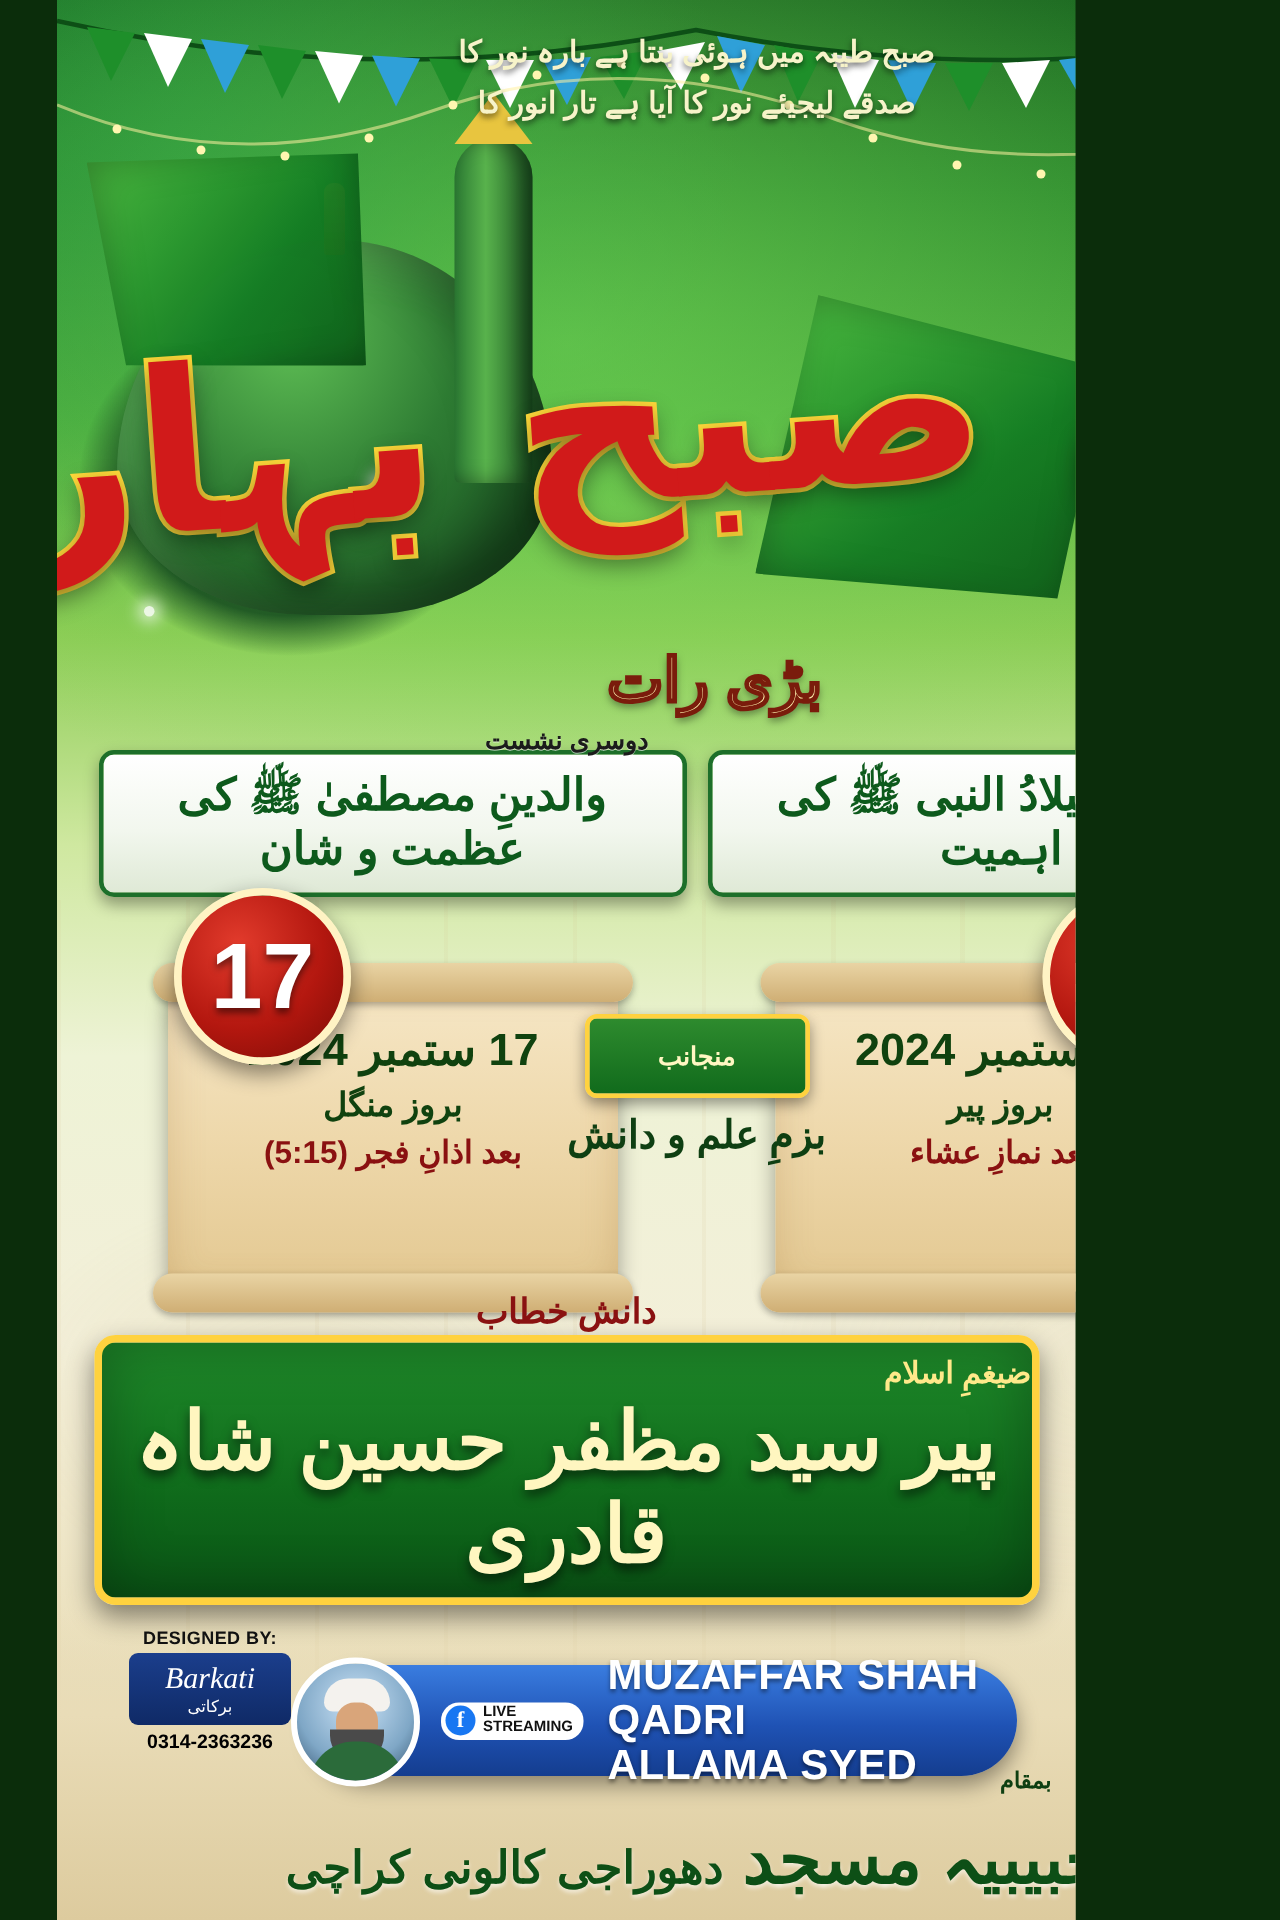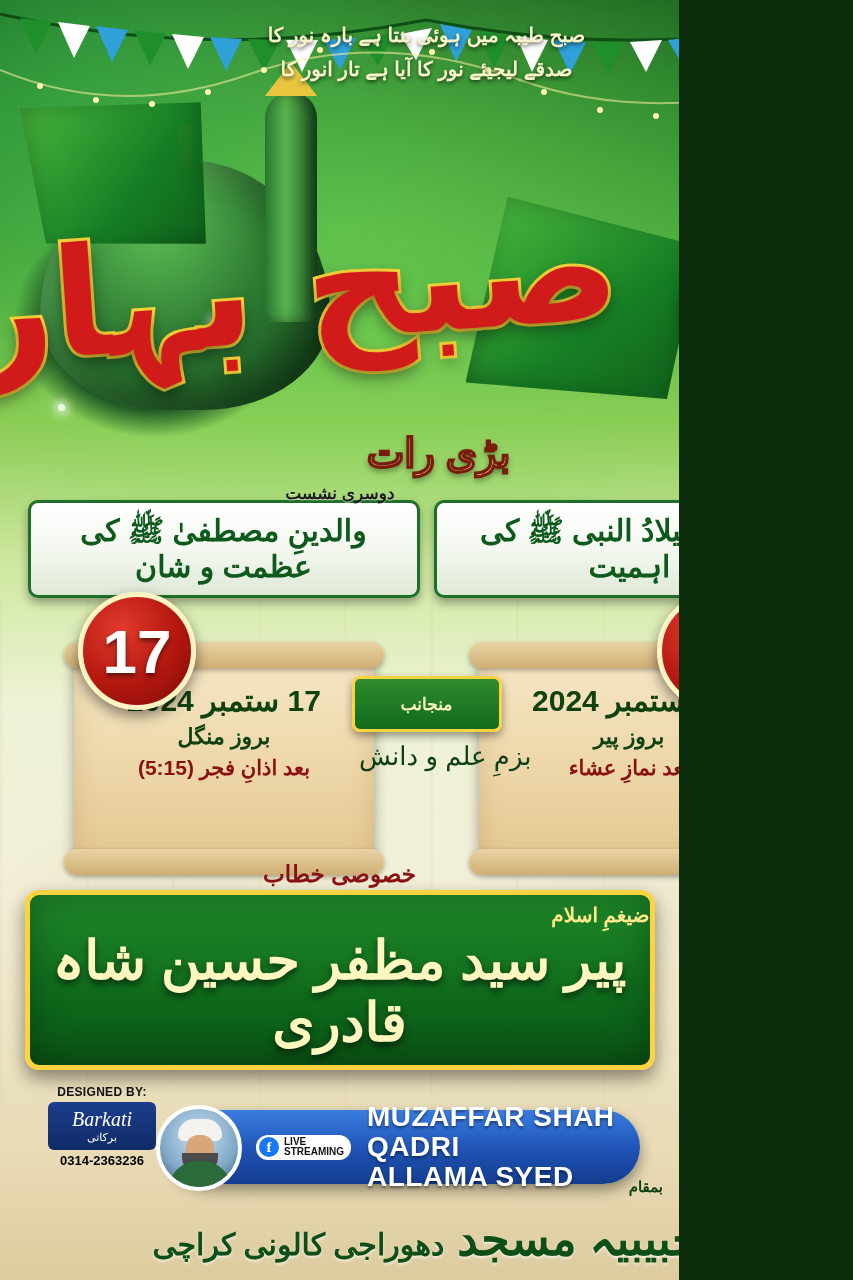--- a/index.html
+++ b/index.html
@@ -12,20 +12,21 @@
   }
   .poster {
     position: relative;
     width: 679px;
     height: 1280px;
     overflow: hidden;
     background:
       radial-gradient(ellipse 700px 500px at 50% 18%, rgba(120,220,90,0.55) 0%, rgba(35,110,35,0.0) 70%),
       radial-gradient(ellipse 500px 380px at 12% 8%, rgba(40,150,60,0.85) 0%, rgba(20,80,25,0) 75%),
       linear-gradient(180deg, #1d6a22 0%, #2e8b2e 10%, #4fae3e 22%, #8ccc55 33%, #cfe8a0 44%, #eef3d6 55%, #f3efd9 70%, #ece2c0 84%, #ddd0a8 100%);
+    margin-left: 38px;
   }
 
   
   .bg-mosque {
     position: absolute;
     left: -60px; top: 60px;
     width: 430px; height: 420px;
     background:
       radial-gradient(ellipse 180px 150px at 50% 62%, #2f7a34 0%, #1d5523 60%, rgba(20,70,30,0) 78%),
       radial-gradient(ellipse 120px 120px at 50% 45%, #3f9a43 0%, rgba(30,90,35,0) 70%);
@@ -194,22 +195,22 @@
     top: 58px; width: 150px; height: 56px;
     background: linear-gradient(180deg,#2e8b2e,#116b1c);
     border: 3px solid #ffd23f; border-radius: 8px;
     color:#fff7c2; font-size: 17px; font-weight:bold;
     display:flex; align-items:center; justify-content:center;
     box-shadow: 0 4px 9px rgba(0,0,0,.4);
     direction: rtl;
   }
   .mid-text {
     position:absolute; left:50%; transform:translateX(-50%);
-    top: 122px; width: 210px; text-align:right;
-    font-size: 26px; font-weight:normal; color:#0e3f12;
+    top: 122px; width: 210px; text-align:center;
+    font-size: 26px; font-weight:bold; color:#0e3f12;
     line-height: 1.3; direction: rtl;
   }
 
   
   .speaker-box {
     position:absolute; top: 890px; left: 50%; transform: translateX(-50%);
     width: 630px; height: 180px;
     background: linear-gradient(180deg,#1f8a2a 0%, #0f6a1b 60%, #0a5415 100%);
     border: 5px solid #ffd23f;
     border-radius: 14px;
@@ -415,21 +416,21 @@
         <div class="scroll-time">بعد اذانِ فجر (5:15)</div>
       </div>
     </div>
     <div class="daybadge badge-left">17</div>
 
     <div class="mid-label">منجانب</div>
     <div class="mid-text">بزمِ علم و دانش</div>
   </div>
 
   <div class="speaker-box">
-    <div class="speaker-tag">خصوصی خطاب</div>
+    <div class="speaker-tag">دانش خطاب</div>
     <div class="speaker-sub">ضیغمِ اسلام</div>
     <div class="speaker-name">پیر سید مظفر حسین شاہ قادری</div>
   </div>
 
   <div class="designed">
     <div class="designed-label">DESIGNED BY:</div>
     <div class="designed-card">
       <div class="designed-brand">Barkati</div>
       <div class="designed-ur">برکاتی</div>
     </div>

